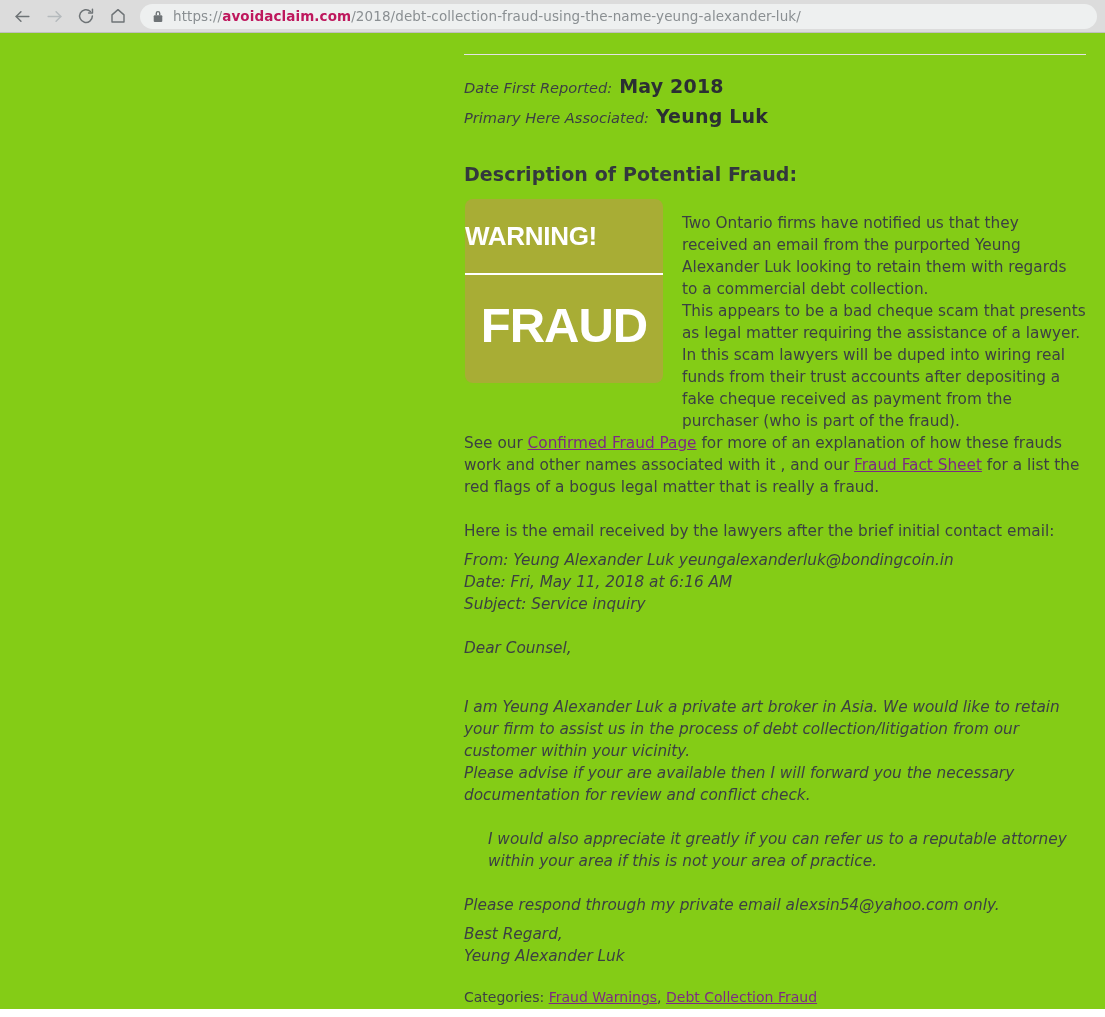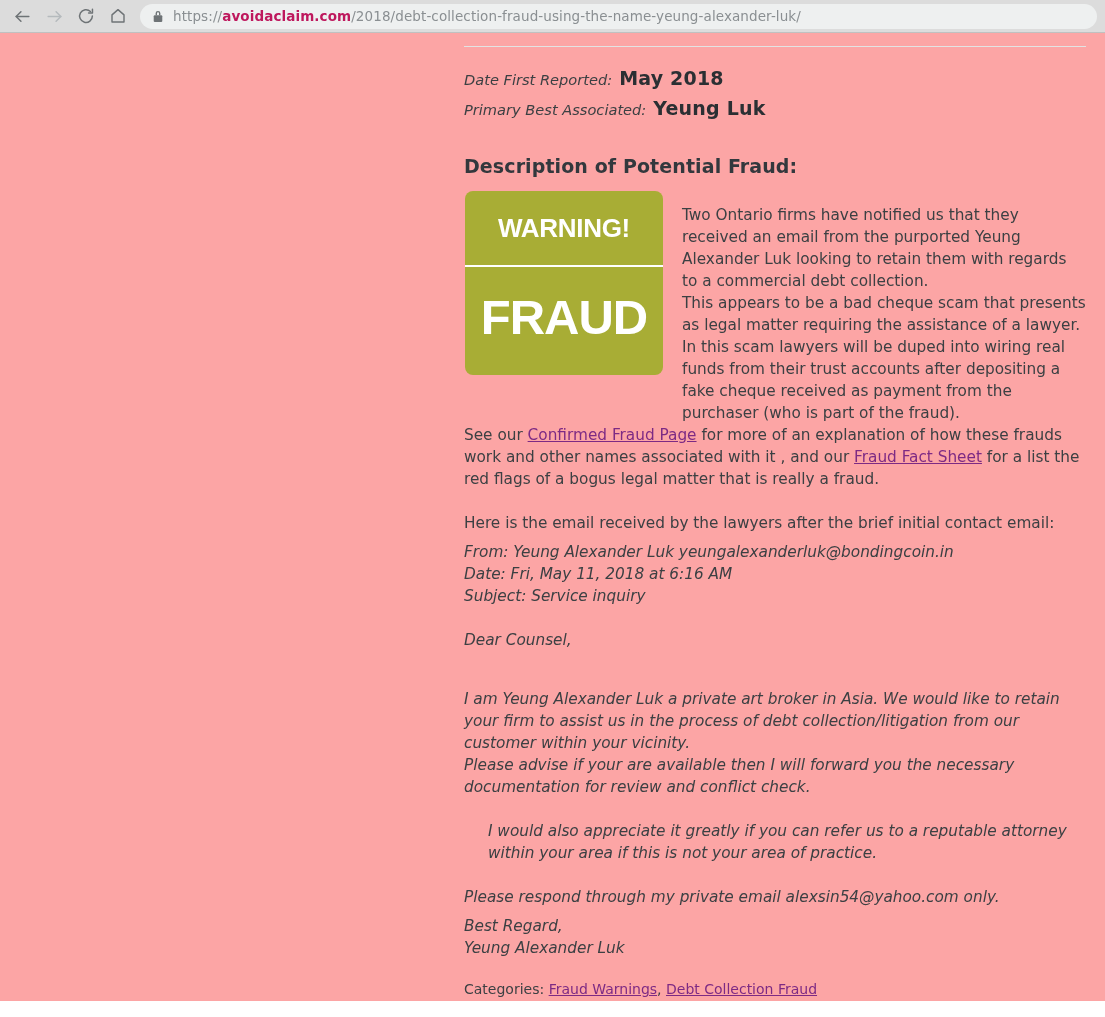--- a/index.html
+++ b/index.html
@@ -47,23 +47,23 @@
     white-space: nowrap;
     color: #8a8f92;
     letter-spacing: .1px;
     font-family: "DejaVu Sans", sans-serif;
   }
   #url-text .domain { color: #be185d; font-weight: 600; }
 
   
   #page {
     position: absolute;
-    top: 17px; left: 0;
+    top: 25px; left: 0;
     width: 1105px; height: 984px;
-    background: #fca5a5;
+    background: #84cc16;
     overflow: hidden;
   }
 
   #article {
     position: absolute;
     left: 464px;
     top: 0;
     width: 622px;
     color: #3c4043;
     font-size: 15.3px;
@@ -123,21 +123,21 @@
   #warning-graphic {
     position: absolute;
     left: 1px; top: 174px;
     width: 198px; height: 184px;
     background: #a8ad35;
     border-radius: 8px;
     overflow: hidden;
   }
   #warning-top {
     height: 76px;
-    display: flex; align-items: center; justify-content: center;
+    display: flex; align-items: center; justify-content: flex-start;
     border-bottom: 2px solid #ffffff;
   }
   #warning-top-text {
     color: #ffffff;
     font-family: "Liberation Sans", sans-serif;
     font-weight: bold;
     font-size: 26px;
     letter-spacing: -0.3px;
   }
   #warning-bottom {
@@ -272,21 +272,21 @@
       <div class="share-btn" style="background:#38549b"></div>
       <div class="share-btn" style="background:#00b0ec"></div>
     </div>
 
     <div id="top-divider"></div>
 
     <div class="meta-row" id="meta-date">
       <span class="meta-label">Date First Reported:</span><span class="meta-value">May 2018</span>
     </div>
     <div class="meta-row" id="meta-name">
-      <span class="meta-label">Primary Best Associated:</span><span class="meta-value">Yeung Luk</span>
+      <span class="meta-label">Primary Here Associated:</span><span class="meta-value">Yeung Luk</span>
     </div>
 
     <div id="section-heading">Description of Potential Fraud:</div>
 
     <div id="warning-graphic">
       <div id="warning-top">
         <span id="warning-top-text">WARNING!</span>
       </div>
       <div id="warning-bottom">
         <span id="warning-bottom-text">FRAUD</span>

